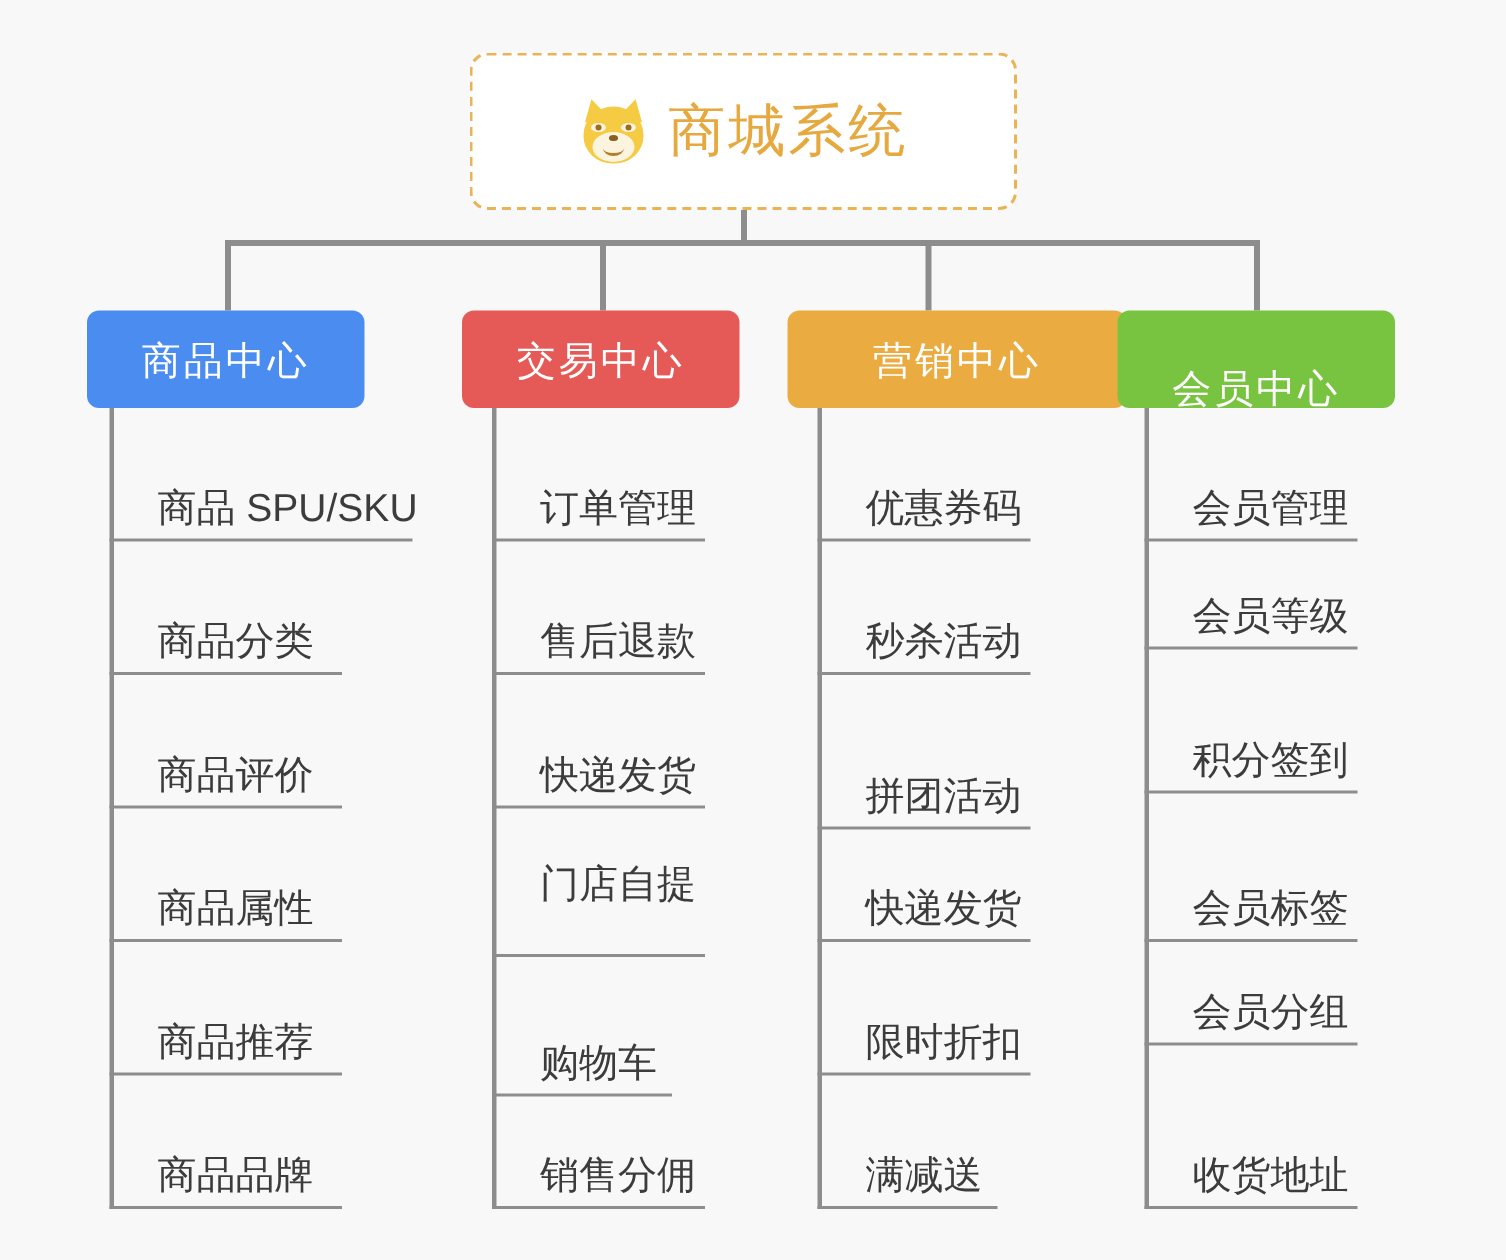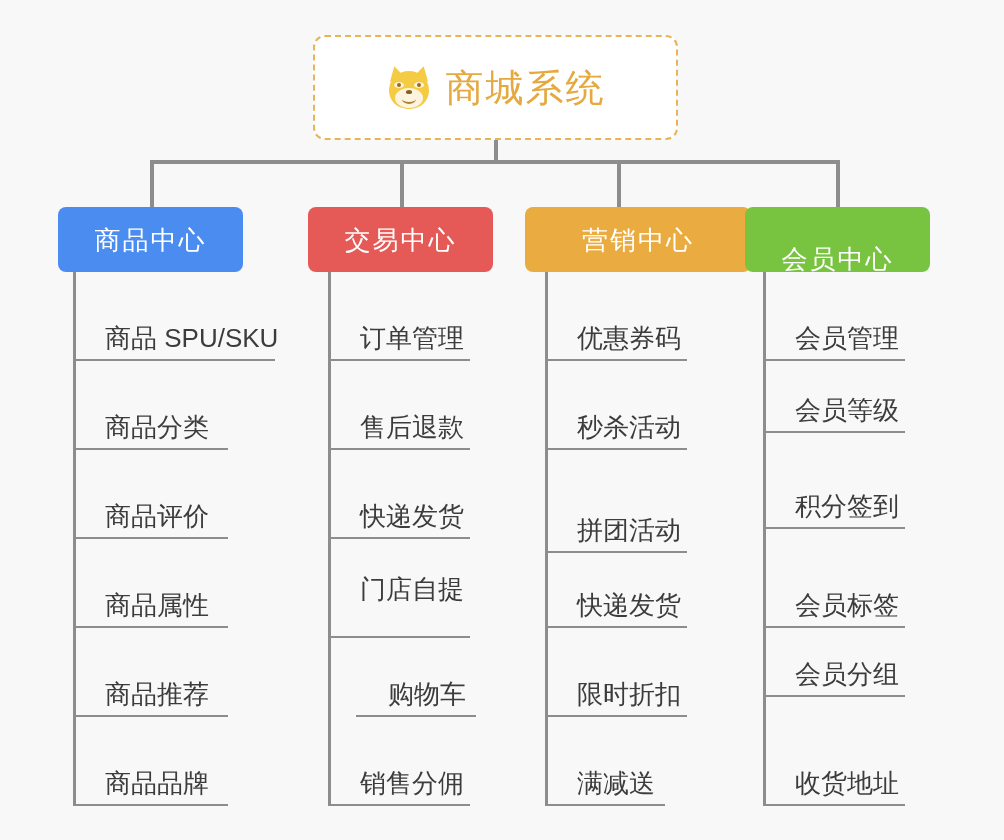--- a/index.html
+++ b/index.html
@@ -236,21 +236,21 @@
       </div>
     <div class="leaf" style="top:89px;  width:142px;">
         <span class="leaf-label">售后退款</span>
       </div>
     <div class="leaf" style="top:178px; width:142px;">
         <span class="leaf-label">快递发货</span>
       </div>
     <div class="leaf" style="top:277px; width:142px;align-items:center;">
         <span class="leaf-label">门店自提</span>
       </div>
-    <div class="leaf" style="top:356px; width:120px;margin-left:28px;">
+    <div class="leaf" style="top:370px; width:120px;">
         <span class="leaf-label">购物车</span>
       </div>
     <div class="leaf" style="top:445px; width:142px;">
         <span class="leaf-label">销售分佣</span>
       </div>
   </div>
 
   <div class="branch" style="left:545px;">
     <div class="branch-trunk" style="height:534px;"></div>
     <div class="leaf" style="top:0px;   width:142px;text-align:center;">

